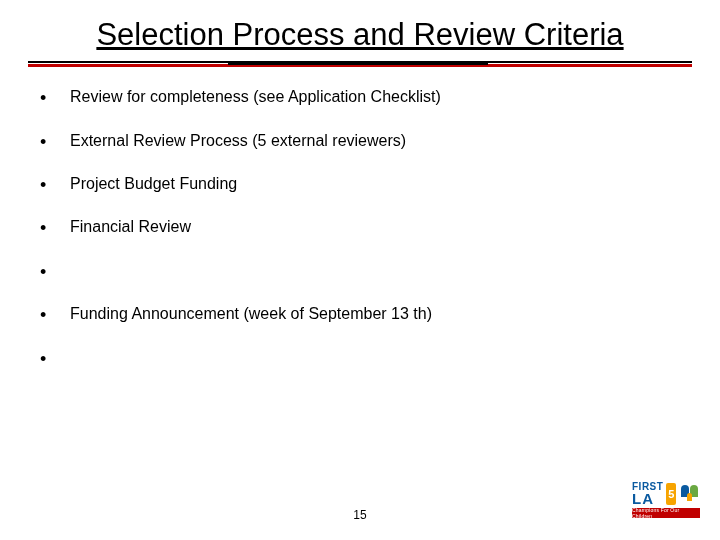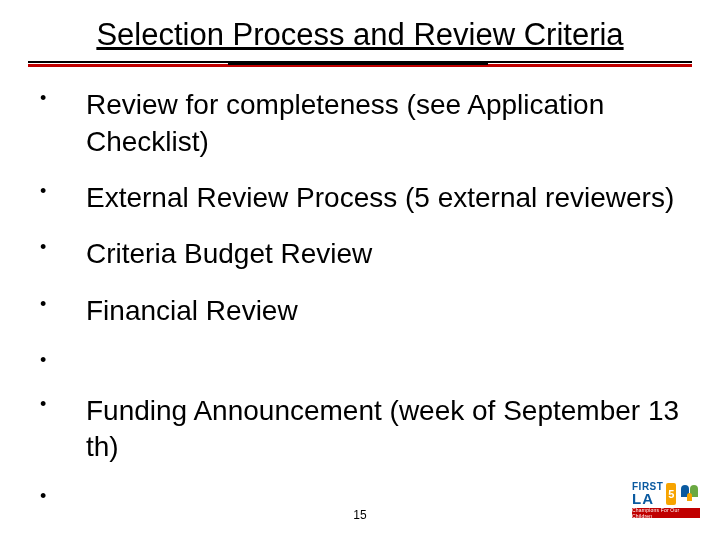--- a/index.html
+++ b/index.html
@@ -52,24 +52,23 @@
       margin-bottom: 20px;
     }
     .bullet-dot {
       width: 30px;
       font-size: 18px;
       line-height: 1.3;
       color: #000;
       flex-shrink: 0;
     }
     .bullet-text {
-      font-size: 28px;
+      font-size: 16px;
       color: #000;
       line-height: 1.3;
-      margin-left: 16px;
     }
     .page-number {
       position: absolute;
       bottom: 18px;
       left: 0;
       right: 0;
       text-align: center;
       font-size: 12px;
       color: #000;
     }
@@ -153,21 +152,21 @@
   <div class="bullet-row">
     <div class="bullet-dot">•</div>
     <div class="bullet-text">Review for completeness (see Application Checklist)</div>
   </div>
   <div class="bullet-row">
     <div class="bullet-dot">•</div>
     <div class="bullet-text">External Review Process (5 external reviewers)</div>
   </div>
   <div class="bullet-row">
     <div class="bullet-dot">•</div>
-    <div class="bullet-text">Criteria Budget Review</div>
+    <div class="bullet-text">Project Budget Funding</div>
   </div>
   <div class="bullet-row">
     <div class="bullet-dot">•</div>
     <div class="bullet-text">Financial Review</div>
   </div>
   <div class="bullet-row">
     <div class="bullet-dot">•</div>
   </div>
   <div class="bullet-row">
     <div class="bullet-dot">•</div>

